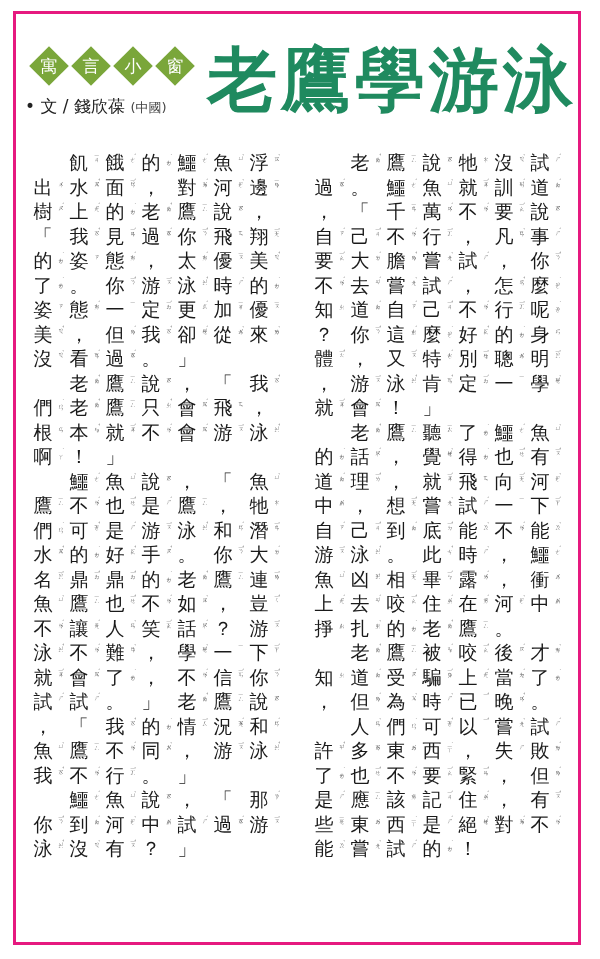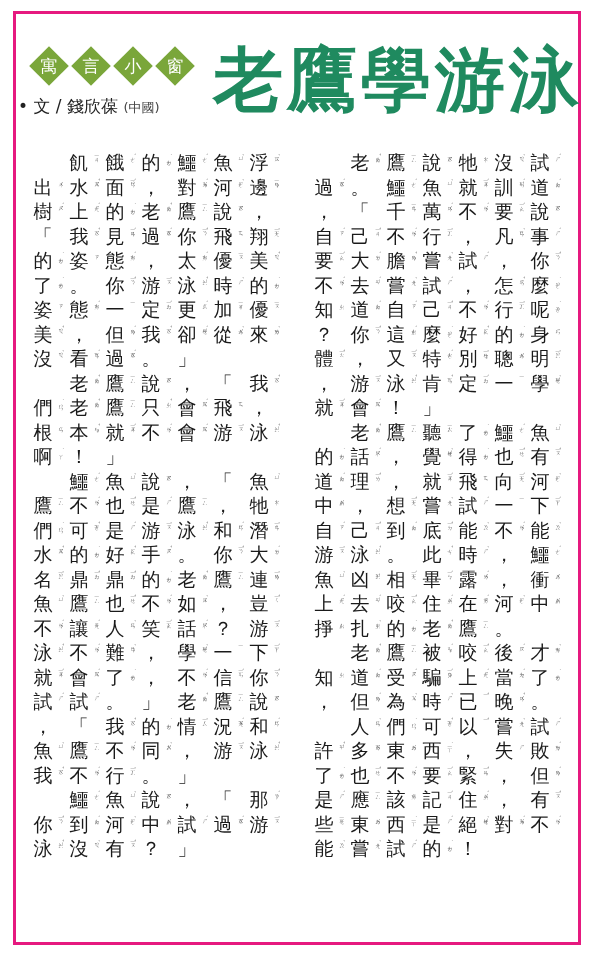--- a/index.html
+++ b/index.html
@@ -7,24 +7,24 @@
          font-family: "DejaVu Serif", "Liberation Serif", serif; color: #1a1a1a; }
   .frame { position: absolute; left: 13px; top: 11px; width: 568px; height: 934px;
            border: 3px solid #e6197f; box-sizing: border-box; background: #fff; }
   .badges { position: absolute; left: 29px; top: 46px; display: flex; gap: 2px; }
   .badge { width: 40px; height: 40px; position: relative; }
   .badge .dia { position: absolute; left: 6px; top: 6px; width: 28px; height: 28px;
                 background: #7aa63a; transform: rotate(45deg); }
   .badge .txt { position: absolute; left: 0; top: 0; width: 40px; height: 40px; line-height: 40px;
                 text-align: center; color: #fff; font-size: 17px;
                 font-family: "DejaVu Sans", sans-serif; }
-  .author { position: absolute; left: 18px; top: 95px; font-size: 17px;
+  .author { position: absolute; left: 25px; top: 95px; font-size: 17px;
             font-family: "DejaVu Sans", sans-serif; color: #222; white-space: nowrap; }
   .author .country { font-size: 13px; color: #444; }
-  .title { position: absolute; left: 213px; top: 30px; font-size: 70px; line-height: 100px;
+  .title { position: absolute; left: 207px; top: 30px; font-size: 70px; line-height: 100px;
            color: #1f8a5f; font-family: "DejaVu Sans", sans-serif; font-weight: bold;
            letter-spacing: 4px; white-space: nowrap; }
   .col { position: absolute; top: 150px; width: 260px; }
   .col.left { left: 32px; }
   .col.right { left: 313px; }
   .row { height: 24.5px; display: flex; align-items: center; }
   .cell { width: 36px; height: 24px; position: relative; flex: 0 0 36px; }
   .cell .ch { position: absolute; left: 0; top: 0; width: 22px; height: 24px; line-height: 24px;
               text-align: center; font-size: 19px; }
   .cell .zy { position: absolute; left: 23px; top: 3px; width: 10px; font-size: 6px;

